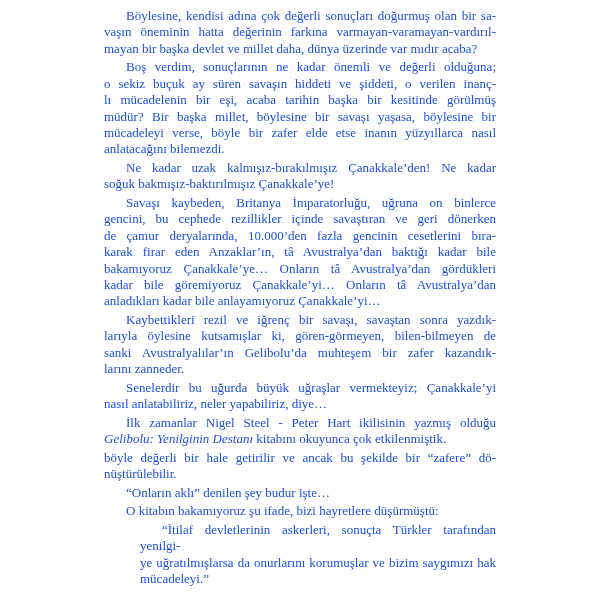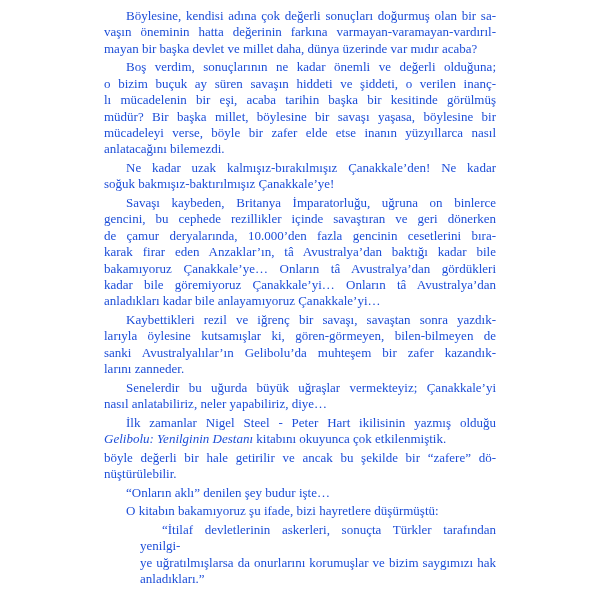--- a/index.html
+++ b/index.html
@@ -58,21 +58,21 @@
 
 <div class="page">
   <div class="textblock" id="textblock" style="color: #1d4ed8;">
       <div class="para">
         <div class="line first"><span>Böylesine, kendisi adına çok değerli sonuçları doğurmuş olan bir sa-</span></div>
         <div class="line"><span>vaşın öneminin hatta değerinin farkına varmayan-varamayan-vardırıl-</span></div>
         <div class="line last"><span>mayan bir başka devlet ve millet daha, dünya üzerinde var mıdır acaba?</span></div>
       </div>
       <div class="para">
         <div class="line first"><span>Boş verdim, sonuçlarının ne kadar önemli ve değerli olduğuna;</span></div>
-        <div class="line"><span>o bizim buçuk ay süren savaşın hiddeti ve şiddeti, o verilen inanç-</span></div>
+        <div class="line"><span>o sekiz buçuk ay süren savaşın hiddeti ve şiddeti, o verilen inanç-</span></div>
         <div class="line"><span>lı mücadelenin bir eşi, acaba tarihin başka bir kesitinde görülmüş</span></div>
         <div class="line"><span>müdür? Bir başka millet, böylesine bir savaşı yaşasa, böylesine bir</span></div>
         <div class="line"><span>mücadeleyi verse, böyle bir zafer elde etse inanın yüzyıllarca nasıl</span></div>
         <div class="line last"><span>anlatacağını bilemezdi.</span></div>
       </div>
       <div class="para">
         <div class="line first"><span>Ne kadar uzak kalmışız-bırakılmışız Çanakkale’den! Ne kadar</span></div>
         <div class="line last"><span>soğuk bakmışız-baktırılmışız Çanakkale’ye!</span></div>
       </div>
       <div class="para">
@@ -104,16 +104,16 @@
       </div>
       <div class="para">
         <div class="line first last"><span>“Onların aklı” denilen şey budur işte…</span></div>
       </div>
       <div class="para">
         <div class="line first last"><span>O kitabın bakamıyoruz şu ifade, bizi hayretlere düşürmüştü:</span></div>
       </div>
       <div class="para">
         <div class="line first"><span>“İtilaf devletlerinin askerleri, sonuçta Türkler tarafından yenilgi-</span></div>
         <div class="line"><span>ye uğratılmışlarsa da onurlarını korumuşlar ve bizim saygımızı hak</span></div>
-        <div class="line last"><span>anladıkları.”</span></div>
+        <div class="line last"><span>mücadeleyi.”</span></div>
       </div>
     </div>
 </div>
 
 </body></html>

